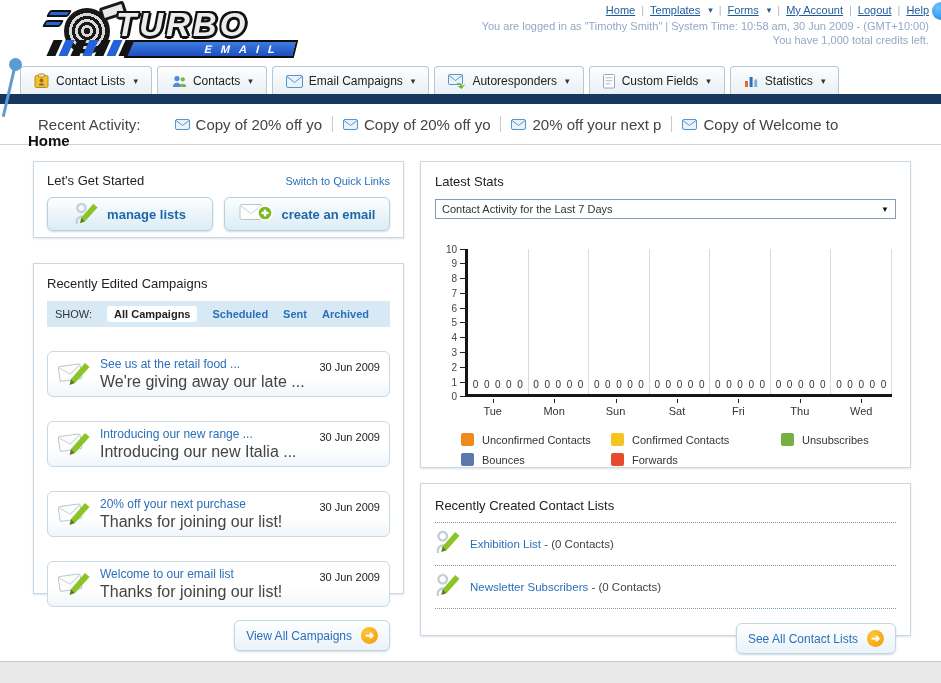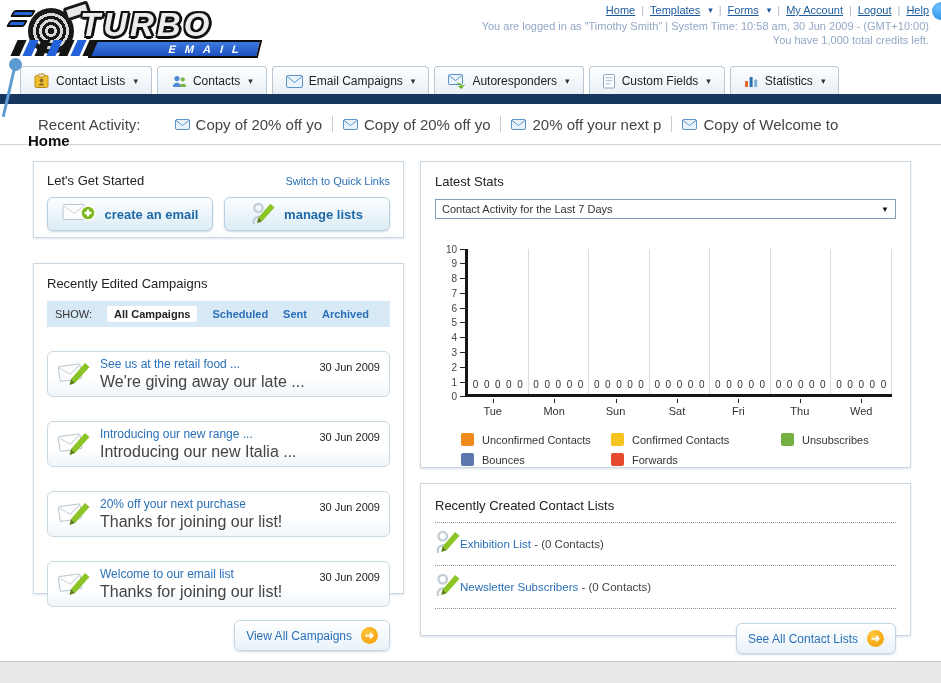--- a/index.html
+++ b/index.html
@@ -1,21 +1,21 @@
 <!DOCTYPE html>
 <html><head>
 <meta charset="utf-8">
 <style>
   * { margin:0; padding:0; box-sizing:border-box; }
   html,body { width:941px; height:683px; }
   body { font-family:"Liberation Sans", sans-serif; background:#e9e9e9; position:relative; overflow:hidden; }
   .page { position:absolute; left:0; top:0; width:941px; height:662px; background:#fff; border-bottom:1px solid #c9c9c9; overflow:hidden; }
 
   
-  .top-header { position:relative; height:78px; }
+  .top-header { position:relative; height:78px;margin-left:36px; }
   .logo { position:absolute; left:6px; top:4px; width:270px; height:58px; }
   .turbo-swirl { position:absolute; left:22px; top:4px; width:46px; height:46px; border-radius:50%;
      background:repeating-radial-gradient(circle at 50% 50%, #181818 0 3px, #d8d8d8 3px 6px); border:3px solid #181818; }
   .turbo-pipe { position:absolute; left:58px; top:0; width:26px; height:14px; background:#e8e8e8; border:3px solid #181818; border-radius:3px; transform:rotate(-18deg); }
   .flame { position:absolute; background:#2362d8; border:2px solid #101010; border-radius:2px; transform:skewX(-30deg); }
   .flame.f1 { left:6px; top:6px; width:22px; height:7px; }
   .flame.f2 { left:2px; top:16px; width:18px; height:7px; }
   .logo-text { position:absolute; left:74px; top:2px; }
   .logo-turbo { font-size:33px; font-weight:bold; font-style:italic; letter-spacing:3px; color:#ececec;
      text-shadow:-2px -2px 0 #111, 2px -2px 0 #111, -2px 2px 0 #111, 2px 2px 0 #111, 0 3px 0 #111, 3px 0 0 #111; }
@@ -94,21 +94,21 @@
   .x-axis { display:flex; margin-left:27px; margin-right:4px; margin-top:2px; }
   .day-label { flex:1; text-align:center; font-size:11px; color:#333; position:relative; padding-top:6px; }
   .day-label::before { content:""; position:absolute; top:0; left:50%; width:1px; height:4px; background:#222; }
   .legend { display:grid; grid-template-columns:150px 170px 1fr; row-gap:7px; margin:16px 0 0 26px; }
   .legend-item { display:flex; align-items:center; gap:8px; font-size:11px; color:#333; }
   .legend-swatch { width:13px; height:13px; border-radius:2px; }
 
   
   .cl-panel { left:420px; top:483px; width:491px; height:153px; padding:12px 14px; }
   .cl-title-row { border-bottom:1px dotted #8c9aa6; padding-bottom:8px; }
-  .cl-item { display:flex; align-items:center; padding:5px 0 6px 0; border-bottom:1px dotted #8c9aa6; cursor:pointer;text-align:center; }
+  .cl-item { display:flex; align-items:center; gap:10px; padding:5px 0 6px 0; border-bottom:1px dotted #8c9aa6; cursor:pointer;text-align:center; }
   .cl-text { font-size:11.5px; color:#444; }
   .cl-text a { color:#2a70b8; text-decoration:none; }
   .cl-footer { display:flex; justify-content:flex-end; margin-top:14px; }
 
   .bottom-strip { position:absolute; left:0; top:662px; width:941px; height:21px; background:#e9e9e9; }
 </style>
 </head>
 <body>
 
 <div class="page">
@@ -267,40 +267,40 @@
   <h1 class="page-title">Home</h1>
 
   <div class="panel gs-panel">
     <div class="gs-head">
       <span class="panel-title">Let's Get Started</span>
       <a class="gs-link">Switch to Quick Links</a>
     </div>
     <div class="gs-buttons">
       <div class="gs-btn">
         <span class="icon">
+          <svg width="24" height="26" viewBox="0 0 26 28">
+              <path d="M8 4 a4.5 4.5 0 1 0 0.1 0" fill="none" stroke="#c3ced6" stroke-width="2.4"></path>
+              <path d="M3 26 v-4 a6 6 0 0 1 9 -3" fill="none" stroke="#c3ced6" stroke-width="2.4"></path>
+              <path d="M8 19 L21 4 l4.5 4 L12 23 z" fill="#8bc425"></path>
+              <path d="M8 19 l-1.5 6 L12 23 z" fill="#5a7d14"></path>
+            </svg>
+        </span>
+        <span>manage lists</span>
+      </div>
+      <div class="gs-btn">
+        <span class="icon">
           <svg width="34" height="24" viewBox="0 0 34 24">
               <rect x="1" y="3.5" width="22" height="15" rx="2" fill="#fdfdfd" stroke="#b9c6cf"></rect>
               <path d="M2 5 L12 12.5 L22 5" fill="none" stroke="#c9d4dc"></path>
               <circle cx="26" cy="12" r="7" fill="#7db821" stroke="#fff" stroke-width="1.4"></circle>
               <rect x="22.4" y="10.8" width="7.2" height="2.4" rx="1" fill="#fff"></rect>
               <rect x="24.8" y="8.4" width="2.4" height="7.2" rx="1" fill="#fff"></rect>
             </svg>
         </span>
         <span>create an email</span>
-      </div>
-      <div class="gs-btn">
-        <span class="icon">
-          <svg width="24" height="26" viewBox="0 0 26 28">
-              <path d="M8 4 a4.5 4.5 0 1 0 0.1 0" fill="none" stroke="#c3ced6" stroke-width="2.4"></path>
-              <path d="M3 26 v-4 a6 6 0 0 1 9 -3" fill="none" stroke="#c3ced6" stroke-width="2.4"></path>
-              <path d="M8 19 L21 4 l4.5 4 L12 23 z" fill="#8bc425"></path>
-              <path d="M8 19 l-1.5 6 L12 23 z" fill="#5a7d14"></path>
-            </svg>
-        </span>
-        <span>manage lists</span>
       </div>
     </div>
   </div>
 
   <div class="panel camp-panel">
     <div class="panel-title">Recently Edited Campaigns</div>
     <div class="show-bar">
       <span class="show-label">SHOW:</span>
       <span id="camp-filters" style="display:flex;gap:15px;align-items:center;font-weight:bold;">
           <span class="show-filter active">All Campaigns</span>

